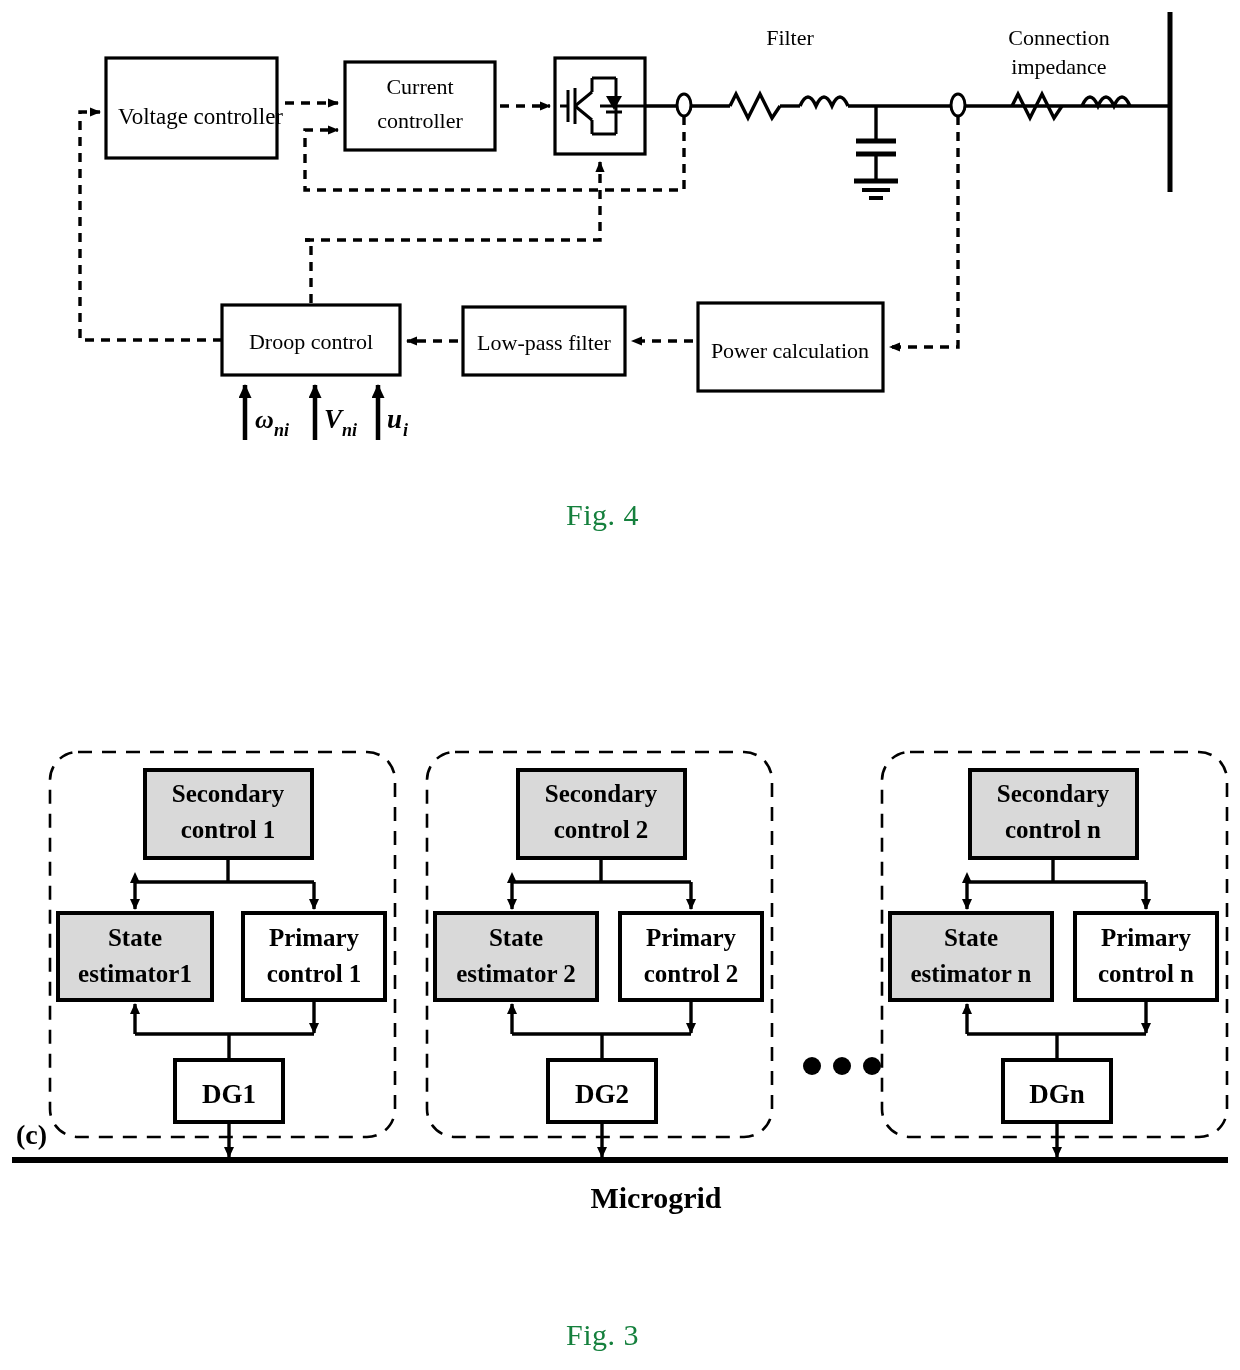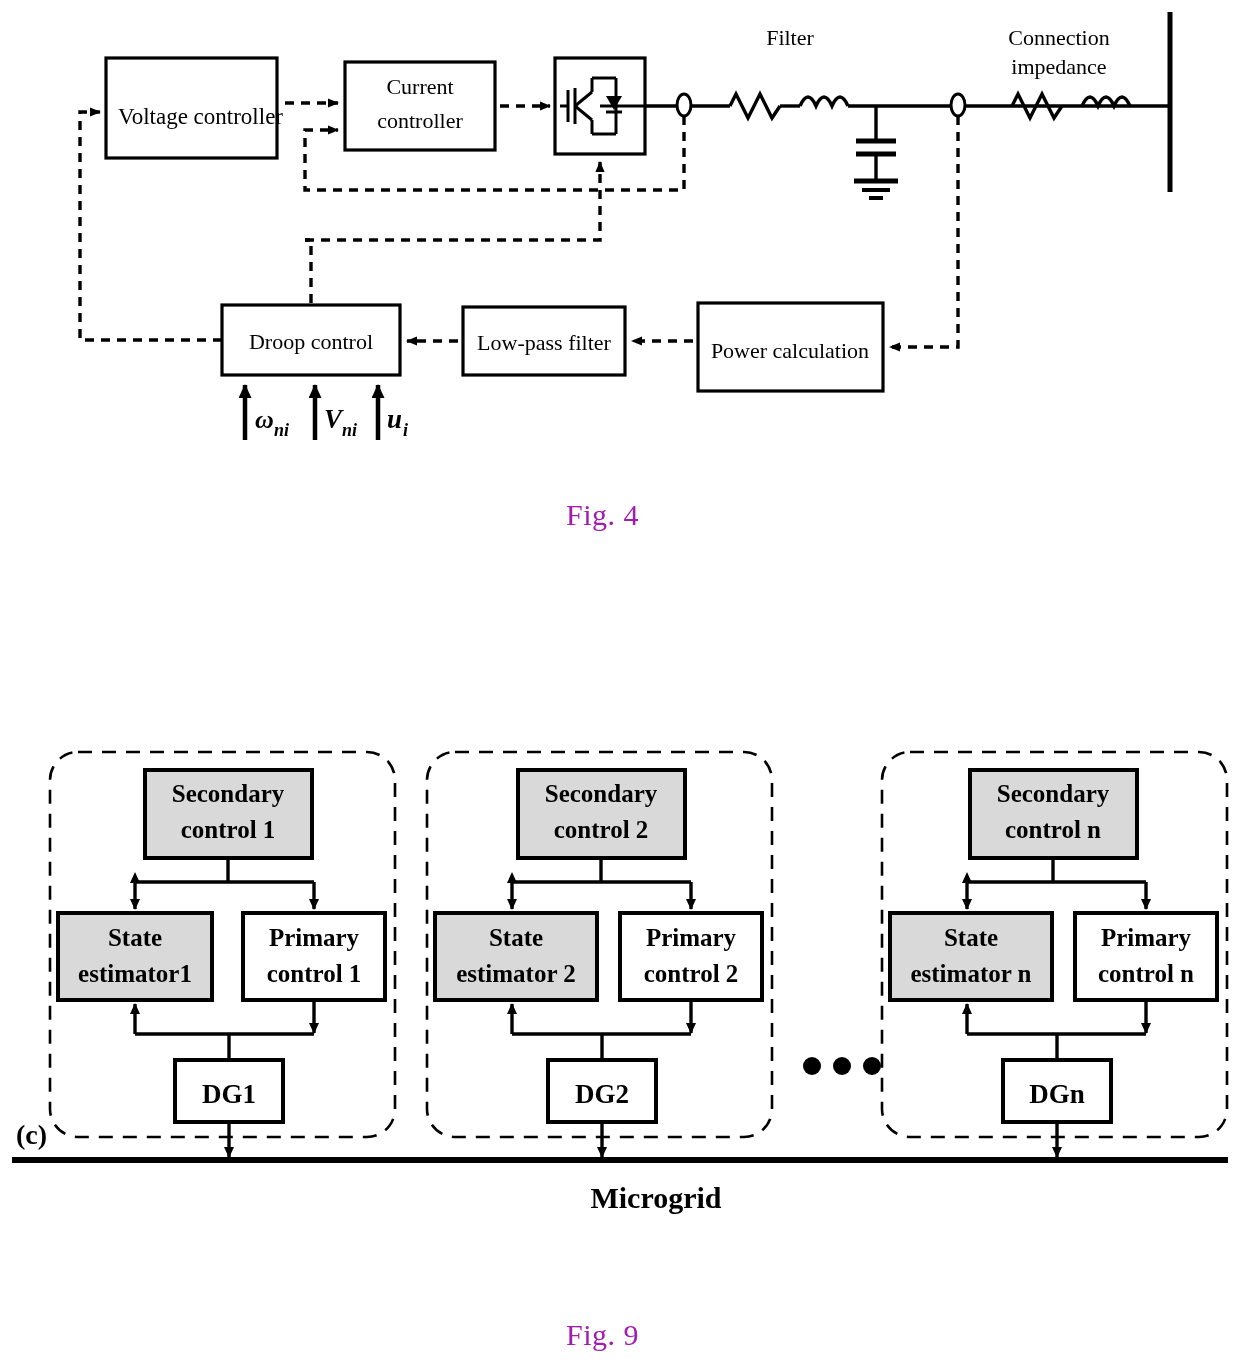--- a/index.html
+++ b/index.html
@@ -22,21 +22,21 @@
   svg.figure {
     position: absolute;
     left: 0;
     top: 0;
     display: block;
   }
   .cap {
     position: absolute;
     font-family: "Liberation Serif", "DejaVu Serif", serif;
     font-size: 30px;
-    color: #a21caf;
+    color: #15803d;
     letter-spacing: 0.5px;
   }
   
   .t-serif { font-family: "Liberation Serif", "DejaVu Serif", serif; }
   .t-bold  { font-family: "Liberation Serif", "DejaVu Serif", serif; font-weight: bold; }
 </style>
 </head>
 <body>
 
 <div class="page">
@@ -337,15 +337,15 @@
     </g>
 
     <g>
       <line x1="12" y1="420" x2="1228" y2="420" stroke="#000" stroke-width="6"></line>
     </g>
     <text class="t-bold" x="656" y="468" font-size="30" text-anchor="middle">Microgrid</text>
 
     <text class="t-bold" x="16" y="404" font-size="28">(c)</text>
   </svg>
 
-  <div class="cap" style="left:566px; top:1318px;">Fig. 9</div>
+  <div class="cap" style="left:566px; top:1318px;">Fig. 3</div>
 
 </div>
 
 </body></html>

